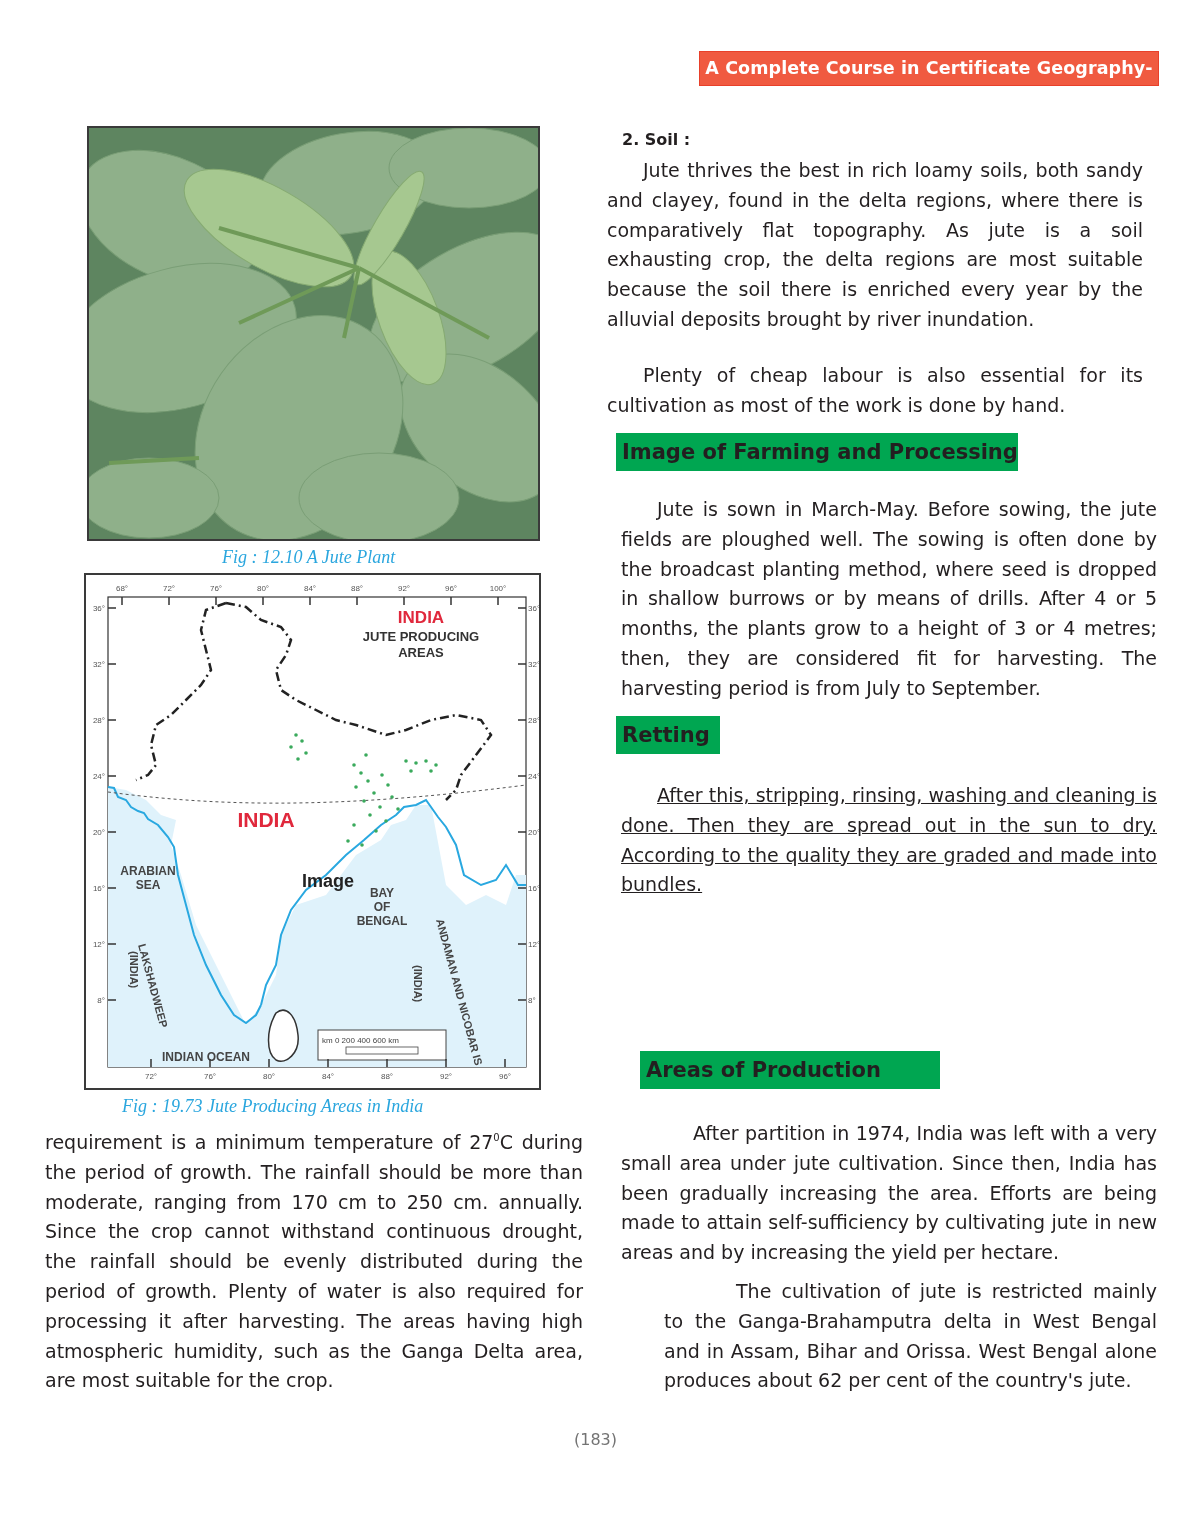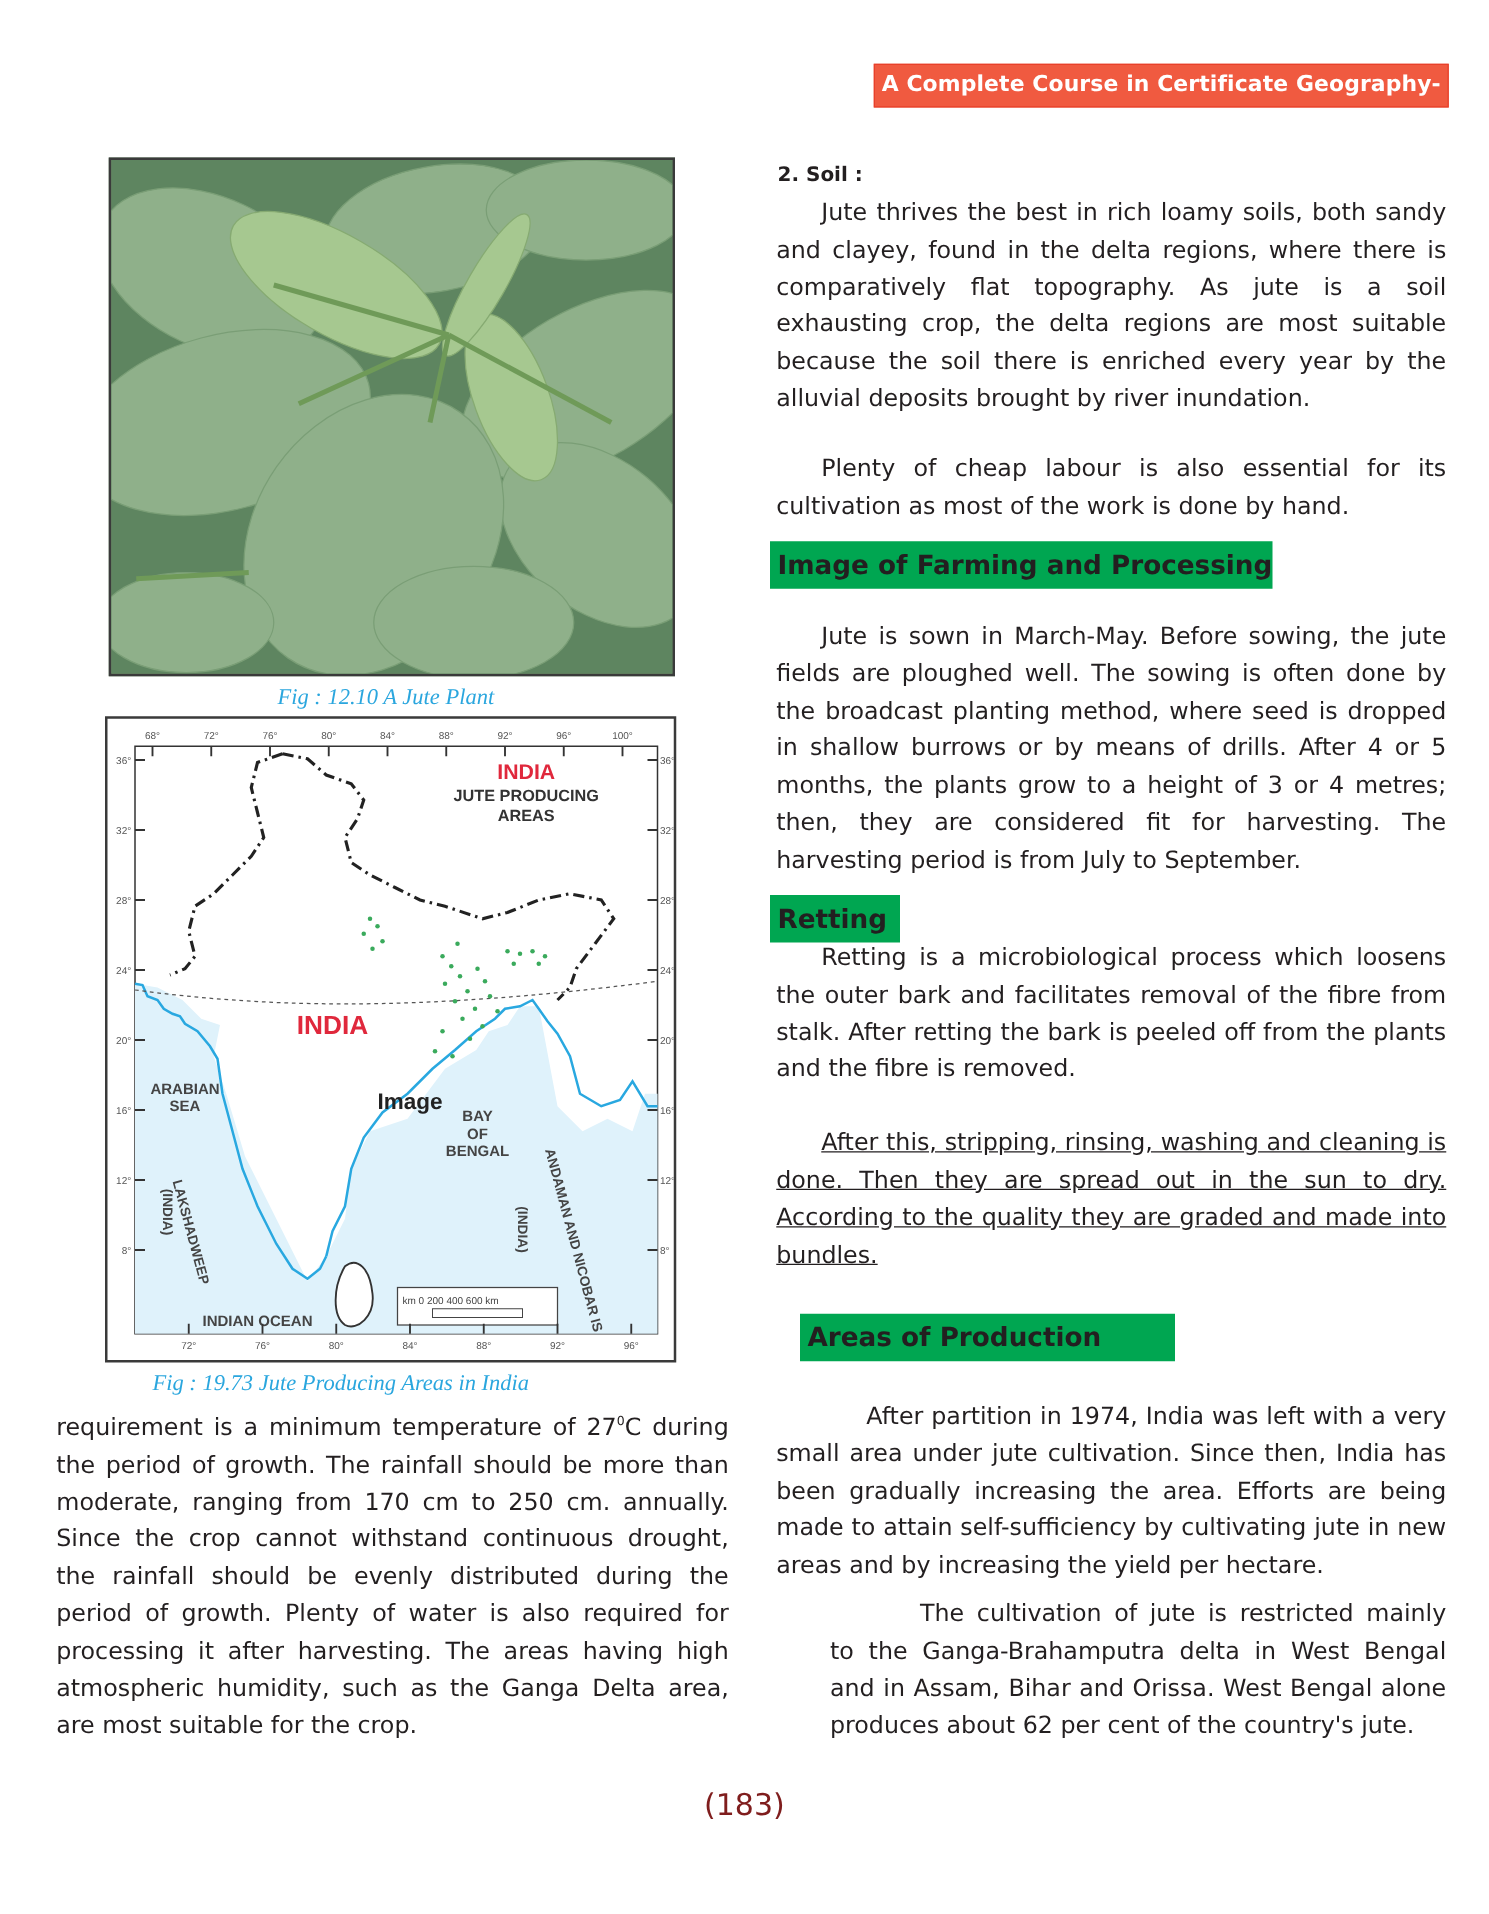--- a/index.html
+++ b/index.html
@@ -34,21 +34,21 @@
   }
   .col p { margin: 0; }
   .indent { text-indent: 36px; }
   .indent-lg { text-indent: 72px; }
   .section-head {
     position: absolute; background: #00a651; color: #231f20; font-weight: bold;
     font-size: 21px; height: 38px; line-height: 38px; padding-left: 6px;
     box-sizing: border-box;
   }
   .soil-head { position: absolute; left: 622px; top: 130px; font-weight: bold; font-size: 16px; }
-  .page-number { position: absolute; left: 0; width: 1191px; top: 1430px; text-align: center; font-size: 24px; color: #7f1d1d; }
+  .page-number { position: absolute; left: 0; width: 1191px; top: 1430px; text-align: center; font-size: 16px; color: #737373; }
   sup { font-size: 10px; vertical-align: 8px; }
   .map svg text { font-family: "Liberation Sans", "DejaVu Sans", sans-serif; }
 </style>
 </head>
 <body>
 
 <div class="header-badge">A Complete Course in Certificate Geography-II</div>
 
 <div class="photo">
   <svg width="449" height="411" viewBox="0 0 449 411">
@@ -223,33 +223,32 @@
       </g>
   </svg>
 </div>
 <div class="caption" style="left:122px; top:1096px;">Fig : 19.73 Jute Producing Areas in India</div>
 
 <div class="col" style="left:45px; top:1123px; width:538px;">
   <p><span>requirement is a minimum temperature of 27</span><sup>0</sup><span>C during the period of growth. The rainfall should be more than moderate, ranging from 170 cm to 250 cm. annually. Since the crop cannot withstand continuous drought, the rainfall should be evenly distributed during the period of growth. Plenty of water is also required for processing it after harvesting. The areas having high atmospheric humidity, such as the Ganga Delta area, are most suitable for the crop.</span></p>
 </div>
 
 <div class="soil-head">2.   Soil :</div>
-<div class="col" style="left:621px; top:156px; width:536px;">
+<div class="col" style="left:607px; top:156px; width:536px;">
   <p class="indent">Jute thrives the best in rich loamy soils, both sandy and clayey, found in the delta regions, where there is comparatively flat topography. As jute is a soil exhausting crop, the delta regions are most suitable because the soil there is enriched every year by the alluvial deposits brought by river inundation.</p>
   <p class="indent" style="margin-top:26px;">Plenty of cheap labour is also essential for its cultivation as most of the work is done by hand.</p>
 </div>
 
 <div class="section-head" style="left:616px; top:433px; width:402px;">Image of Farming and Processing</div>
 <div class="col" style="left:621px; top:495px; width:536px;">
   <p class="indent">Jute is sown in March-May. Before sowing, the jute fields are ploughed well. The sowing is often done by the broadcast planting method, where seed is dropped in shallow burrows or by means of drills. After 4 or 5 months, the plants grow to a height of 3 or 4 metres; then, they are considered fit for harvesting. The harvesting period is from July to September.</p>
 </div>
 
 <div class="section-head" style="left:616px; top:716px; width:104px;">Retting</div>
 <div class="col" style="left:621px; top:752px; width:536px;">
-  <p class="indent">Retting is a microbiological process which loosens the outer bark and facilitates removal of the fibre from stalk. After retting the bark is peeled off from the plants and the fibre is removed.</p>
   <p class="indent" style="margin-top:29px;text-decoration:underline;">After this, stripping, rinsing, washing and cleaning is done. Then they are spread out in the sun to dry. According to the quality they are graded and made into bundles.</p>
 </div>
 
 <div class="section-head" style="left:640px; top:1051px; width:300px;">Areas of Production</div>
 <div class="col" style="left:621px; top:1119px; width:536px;">
   <p class="indent-lg">After partition in 1974, India was left with a very small area under jute cultivation. Since then, India has been gradually increasing the area. Efforts are being made to attain self-sufficiency by cultivating jute in new areas and by increasing the yield per hectare.</p>
   <p class="indent-lg" style="margin-top:9px;margin-left:43px;">The cultivation of jute is restricted mainly to the Ganga-Brahamputra delta in West Bengal and in Assam, Bihar and Orissa. West Bengal alone produces about 62 per cent of the country's jute.</p>
 </div>
 
 <div class="page-number">(183)</div>

